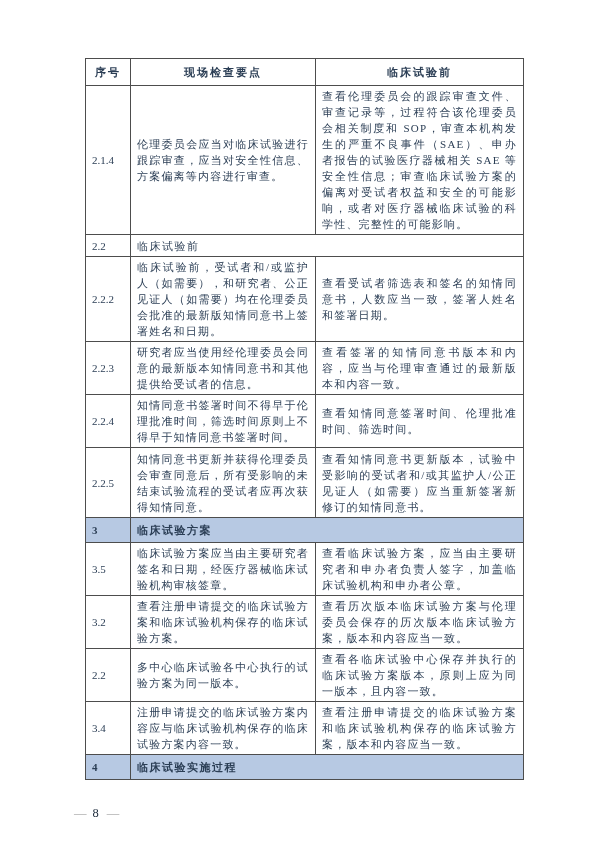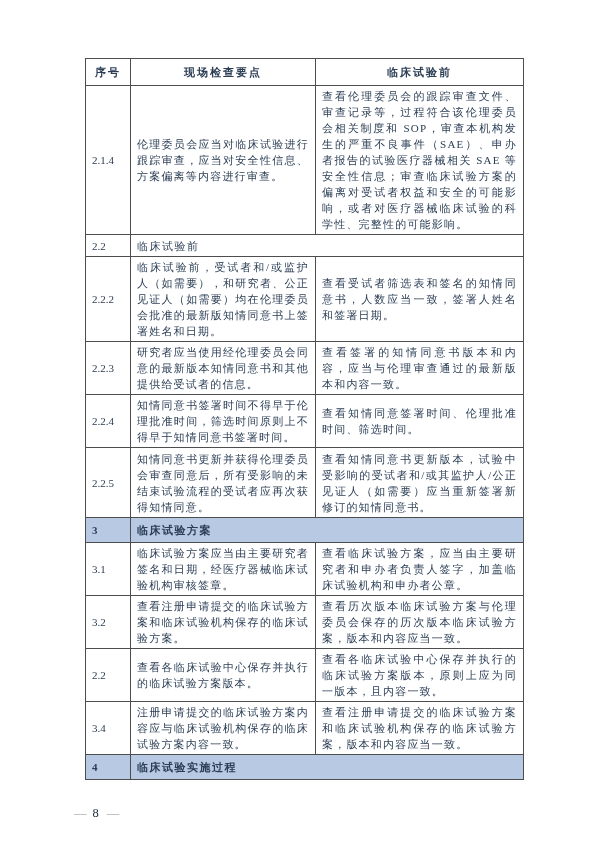--- a/index.html
+++ b/index.html
@@ -127,32 +127,32 @@
       <tr style="height:70px;">
         <td class="no">2.2.5</td>
         <td class="text">知情同意书更新并获得伦理委员会审查同意后，所有受影响的未结束试验流程的受试者应再次获得知情同意。</td>
         <td class="text">查看知情同意书更新版本，试验中受影响的受试者和/或其监护人/公正见证人（如需要）应当重新签署新修订的知情同意书。</td>
       </tr>
       <tr class="section" style="height:25px;">
         <td class="no">3</td>
         <td class="text span-title" colspan="2">临床试验方案</td>
       </tr>
       <tr style="height:45px;">
-        <td class="no">3.1</td>
+        <td class="no">3.5</td>
         <td class="text">临床试验方案应当由主要研究者签名和日期，经医疗器械临床试验机构审核签章。</td>
         <td class="text">查看临床试验方案，应当由主要研究者和申办者负责人签字，加盖临床试验机构和申办者公章。</td>
       </tr>
       <tr style="height:51px;">
         <td class="no">3.2</td>
         <td class="text">查看注册申请提交的临床试验方案和临床试验机构保存的临床试验方案。</td>
         <td class="text">查看历次版本临床试验方案与伦理委员会保存的历次版本临床试验方案，版本和内容应当一致。</td>
       </tr>
       <tr style="height:52px;">
         <td class="no">2.2</td>
-        <td class="text">查看各临床试验中心保存并执行的临床试验方案版本。</td>
+        <td class="text">多中心临床试验各中心执行的试验方案为同一版本。</td>
         <td class="text">查看各临床试验中心保存并执行的临床试验方案版本，原则上应为同一版本，且内容一致。</td>
       </tr>
       <tr style="height:45px;">
         <td class="no">3.4</td>
         <td class="text">注册申请提交的临床试验方案内容应与临床试验机构保存的临床试验方案内容一致。</td>
         <td class="text">查看注册申请提交的临床试验方案和临床试验机构保存的临床试验方案，版本和内容应当一致。</td>
       </tr>
       <tr class="section" style="height:25px;">
         <td class="no">4</td>
         <td class="text span-title" colspan="2">临床试验实施过程</td>

